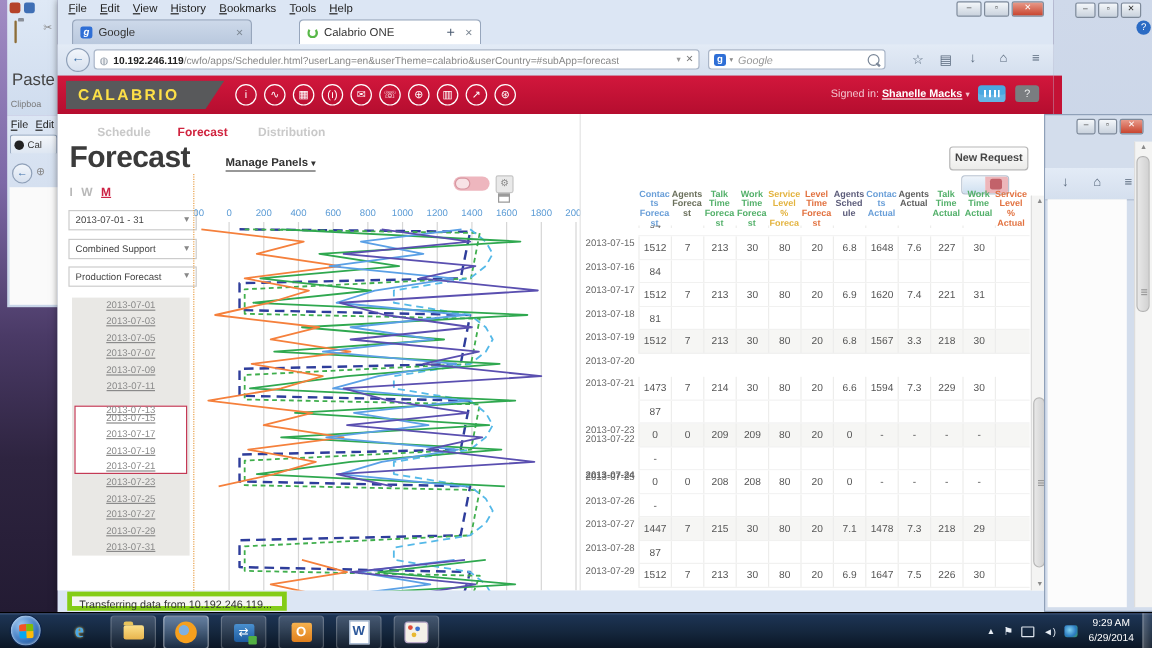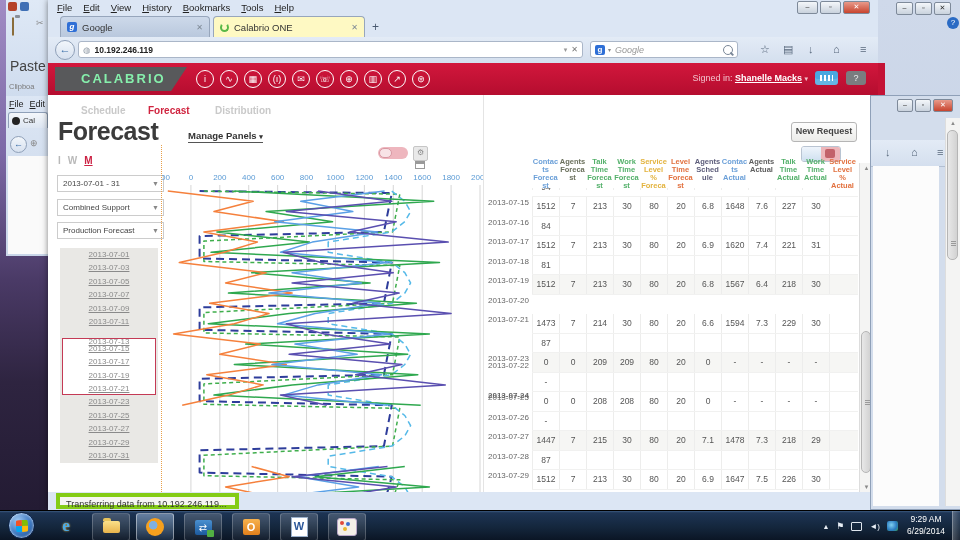--- a/index.html
+++ b/index.html
@@ -26,37 +26,37 @@
   #menubar{left:48px;top:0;width:762px;height:14px;display:flex;gap:11px;align-items:center;padding-left:9px;
     font-size:9.5px;color:#222;}
   .winbtns{display:flex;}
   .wbtn{width:19px;height:11px;border:1px solid #7e8a9a;border-radius:2px;background:linear-gradient(180deg,#f4f7fa,#c9d2dd);
     font-size:7px;line-height:9px;text-align:center;color:#333;margin-left:2px;}
   .wbtn.close{background:linear-gradient(180deg,#e89a8a,#c8442e);color:#fff;width:25px;}
   #tabbar{left:48px;top:14px;width:830px;height:23px;}
   .fftab{position:absolute;top:2px;height:21px;border:1px solid #97a6bc;border-bottom:none;border-radius:4px 4px 0 0;
     display:flex;align-items:center;gap:5px;padding:0 6px;box-sizing:border-box;font-size:9.5px;color:#333;
     background:linear-gradient(180deg,#cdd9ea,#b9c8dd);}
-  .fftab.active{background:#fef9c3;}
+  .fftab.active{background:#ffffff;margin-left:36px;}
   .gfav{width:10px;height:10px;border-radius:2px;background:#2f6fd6;color:#fff;font-size:8px;line-height:10px;text-align:center;font-weight:bold;}
   .cfav{width:9px;height:9px;border-radius:50%;border:2px solid #58b848;border-top-color:transparent;box-sizing:border-box;}
   .tabx{color:#7d8894;font-size:8px;margin-left:auto;}
   #navbar{left:48px;top:37px;width:830px;height:26px;background:linear-gradient(180deg,#e3ebf6,#d4dfee);border-bottom:1px solid #b2bfd2;}
   .urlfield{position:absolute;left:30px;top:4px;width:505px;height:17px;background:#fff;border:1px solid #aab6c8;border-radius:3px;
     display:flex;align-items:center;font-size:8.5px;color:#888;padding:0 4px;box-sizing:border-box;white-space:nowrap;overflow:hidden;}
   .searchfield{position:absolute;left:542px;top:4px;width:148px;height:17px;background:#fff;border:1px solid #aab6c8;border-radius:3px;
     display:flex;align-items:center;font-size:9px;color:#999;padding:0 4px;box-sizing:border-box;font-style:italic;}
   .navico{position:absolute;top:6px;font-size:11px;color:#5a6a7e;}
   .mag{width:8px;height:8px;border:1.5px solid #7a8798;border-radius:50%;position:relative;margin-left:auto;}
   .mag:after{content:"";position:absolute;left:6px;top:7px;width:4px;height:1.5px;background:#7a8798;transform:rotate(45deg);}
   
   #redbar{left:48px;top:63px;width:830px;height:32px;background:linear-gradient(180deg,#d2173c,#b50d2f);}
   #logo{position:absolute;left:7px;top:4px;width:132px;height:24px;background:#58595b;
-    clip-path:polygon(0 0,100% 0,88% 100%,0 100%);color:#86efac;font-weight:bold;font-size:13px;letter-spacing:2px;
-    line-height:24px;padding-left:26px;box-sizing:border-box;}
+    clip-path:polygon(0 0,100% 0,88% 100%,0 100%);color:#fde047;font-weight:bold;font-size:13px;letter-spacing:2px;
+    line-height:24px;padding-left:10px;box-sizing:border-box;}
   .hicon{width:18px;height:18px;border:1.5px solid #fff;border-radius:50%;color:#fff;font-size:9px;line-height:17px;
     text-align:center;box-sizing:border-box;}
   #hicons{position:absolute;left:148px;top:7px;display:flex;gap:6px;}
   #signedin{position:absolute;right:70px;top:10px;font-size:9px;color:#f2c3cd;}
   #signedin b{color:#fff;text-decoration:underline;}
   .badge{position:absolute;right:40px;top:8px;width:23px;height:14px;border-radius:3px;background:#4aa8e0;
     box-shadow:inset 0 -6px 0 rgba(255,255,255,.15);}
   .badge:after{content:"";position:absolute;left:5px;top:4px;width:13px;height:6px;
     background:repeating-linear-gradient(90deg,#fff 0 2px,transparent 2px 4px);}
   .helpbtn{position:absolute;right:12px;top:8px;width:20px;height:14px;border-radius:3px;background:#7a7d80;color:#eee;
@@ -191,20 +191,21 @@
       <span>Calabrio ONE</span>
       <span class="tabx">✕</span>
     </div>
     <div class="abs" style="left:324px;top:6px;font-size:12px;color:#4a5a70;">+</div>
   </div>
   <div class="abs" id="navbar">
     <div class="abs backcircle" style="left:7px;top:3px;width:18px;height:18px;line-height:17px;font-size:11px;">←</div>
     <div class="urlfield">
       <span style="color:#8a95a2;margin-right:4px;">◍</span>
       <b style="color:#222;">10.192.246.119</b>
+      <span>/cwfo/apps/Scheduler.html?userLang=en&amp;userTheme=calabrio&amp;userCountry=#subApp=forecast</span>
       <span style="margin-left:auto;color:#999;font-size:7px;">▾</span>
       <span style="color:#777;font-size:8px;margin-left:4px;">✕</span>
     </div>
     <div class="searchfield">
       <i class="gfav" style="font-style:normal;margin-right:3px;">g</i>
       <span style="font-size:6px;color:#888;margin-right:4px;font-style:normal;">▾</span>
       <span>Google</span>
       <span class="mag"></span>
     </div>
     <span class="navico" style="left:712px;">☆</span>
@@ -413,21 +414,21 @@
           </div>
           <div class="trow shaded" style="top: 87px; height: 19.5px;">
             <div class="tcell">1512</div>
             <div class="tcell">7</div>
             <div class="tcell">213</div>
             <div class="tcell">30</div>
             <div class="tcell">80</div>
             <div class="tcell">20</div>
             <div class="tcell">6.8</div>
             <div class="tcell">1567</div>
-            <div class="tcell">6.4</div>
+            <div class="tcell">3.3</div>
             <div class="tcell">218</div>
             <div class="tcell">30</div>
             <div class="tcell"></div>
           </div>
           <div class="trow" style="top: 126px; height: 19.5px;">
             <div class="tcell">1473</div>
             <div class="tcell">7</div>
             <div class="tcell">214</div>
             <div class="tcell">30</div>
             <div class="tcell">80</div>

